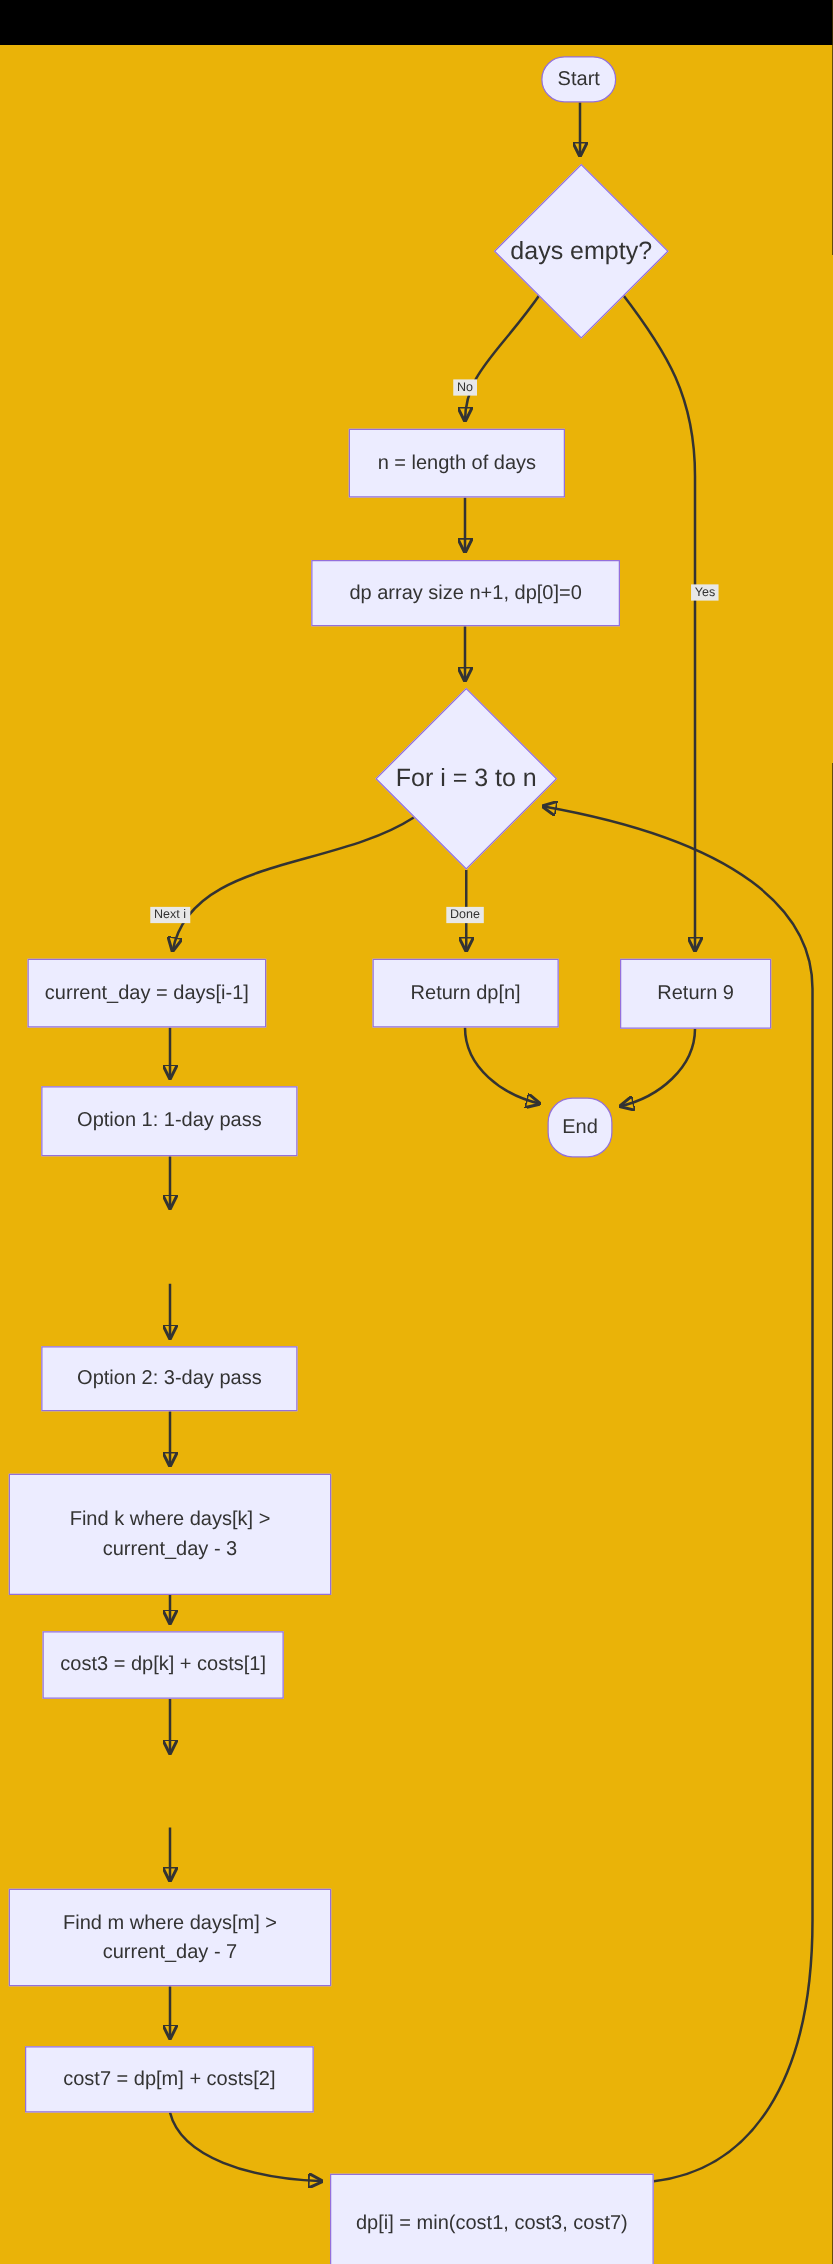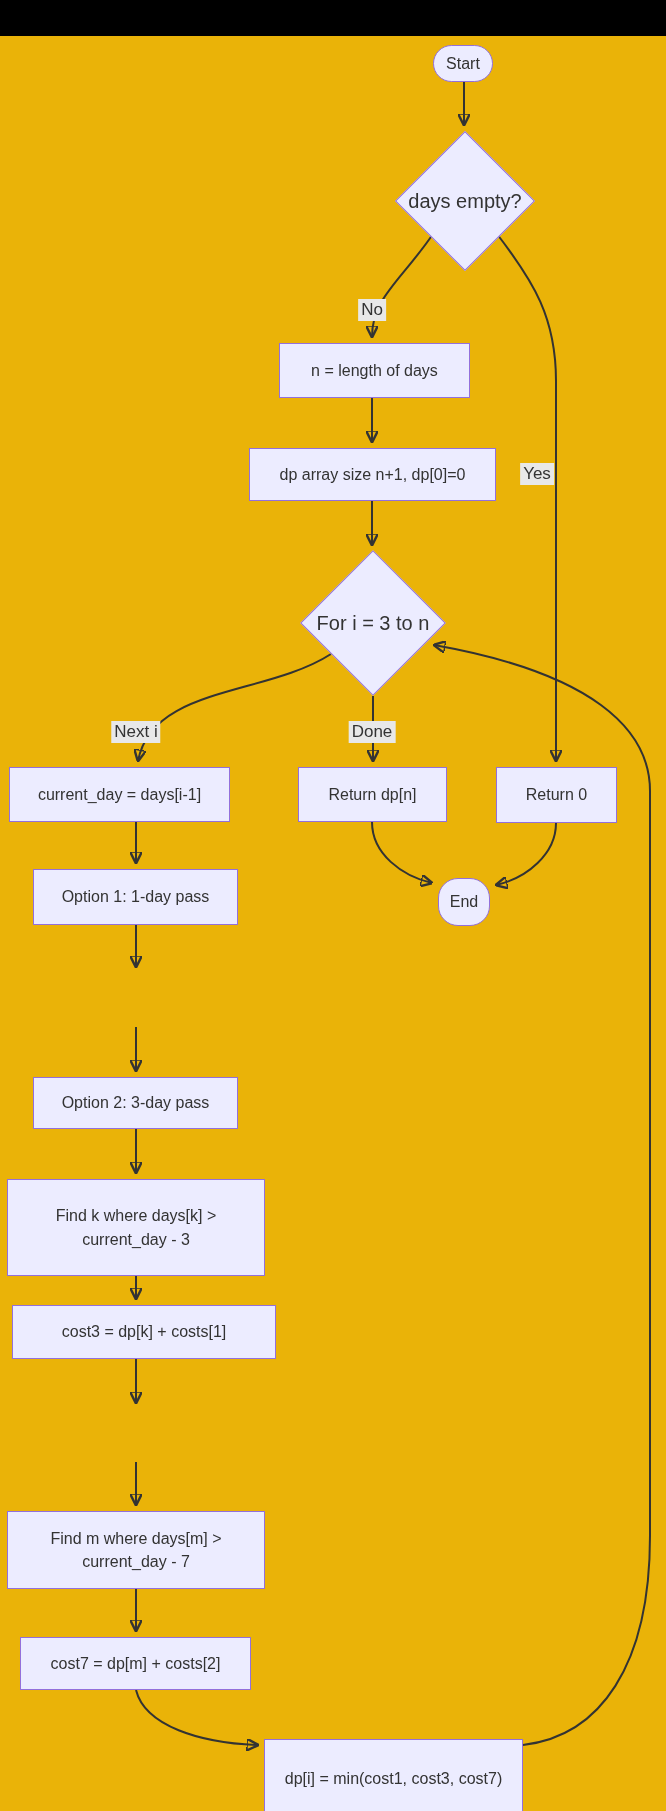--- a/index.html
+++ b/index.html
@@ -22,21 +22,21 @@
     position:absolute;left:50%;top:50%;
     transform:translate(-50%,-50%) rotate(45deg);
     background:#ECECFF;border:1.4px solid #9370DB;box-sizing:border-box;
   }
   .dlabel{
     position:absolute;inset:0;display:flex;align-items:center;justify-content:center;
     color:#333333;font-size:20px;text-align:center;
   }
   .elabel{
     position:absolute;transform:translate(-50%,-50%);
-    background:#e8e8e8;color:#333333;font-size:17px;padding:1px 3px;
+    background:#e8e8e8;color:#333333;font-size:10px;padding:1px 3px;
     white-space:nowrap;
   }
 </style>
 </head>
 <body>
 
 <div id="canvas">
 
   <svg id="edges" viewBox="0 0 666 1811">
     <defs>
@@ -65,54 +65,54 @@
     <path d="M523,1709 C600,1700 650,1630 650,1500 L650,755 C650,693 592,637 434,609" marker-end="url(#arrow)"></path>
   </svg>
 
   <div class="node stadium" style="left:433px;top:9px;width:60px;height:37px">Start</div>
 
   <div class="dwrap" style="left:395px;top:95px;width:140px;height:140px">
     <div class="dshape" style="width:99px;height:99px"></div>
     <div class="dlabel">days empty?</div>
   </div>
 
-  <div class="node" style="left:279px;top:307px;width:191px;height:55px">n = length of days</div>
+  <div class="node" style="left:279px;top:307px;width:173px;height:55px">n = length of days</div>
 
   <div class="node" style="left:249px;top:412px;width:247px;height:53px">dp array size n+1, dp[0]=0</div>
 
   <div class="dwrap" style="left:300px;top:514px;width:146px;height:146px">
     <div class="dshape" style="width:103px;height:103px"></div>
     <div class="dlabel">For i = 3 to n</div>
   </div>
 
-  <div class="node" style="left:9px;top:731px;width:221px;height:55px">current_day = days[i-1]</div>
+  <div class="node" style="left:22px;top:731px;width:191px;height:55px">current_day = days[i-1]</div>
 
   <div class="node" style="left:298px;top:731px;width:149px;height:55px">Return dp[n]</div>
 
-  <div class="node" style="left:496px;top:731px;width:121px;height:56px">Return 0</div>
+  <div class="node" style="left:496px;top:731px;width:121px;height:56px">Return 9</div>
 
   <div class="node stadium" style="left:438px;top:842px;width:52px;height:48px">End</div>
 
   <div class="node" style="left:33px;top:833px;width:205px;height:56px">Option 1: 1-day pass</div>
 
 
   <div class="node" style="left:33px;top:1041px;width:205px;height:52px">Option 2: 3-day pass</div>
 
   <div class="node" style="left:7px;top:1143px;width:258px;height:97px">Find k where days[k] &gt; current_day - 3</div>
 
-  <div class="node" style="left:12px;top:1269px;width:264px;height:54px">cost3 = dp[k] + costs[1]</div>
+  <div class="node" style="left:34px;top:1269px;width:193px;height:54px">cost3 = dp[k] + costs[1]</div>
 
 
   <div class="node" style="left:7px;top:1475px;width:258px;height:78px">Find m where days[m] &gt; current_day - 7</div>
 
   <div class="node" style="left:20px;top:1601px;width:231px;height:53px">cost7 = dp[m] + costs[2]</div>
 
   <div class="node" style="left:264px;top:1703px;width:259px;height:80px">dp[i] = min(cost1, cost3, cost7)</div>
 
   <div class="elabel" style="left:372px;top:274px">No</div>
 
-  <div class="elabel" style="left:537px;top:438px">Yes</div>
+  <div class="elabel" style="left:564px;top:438px">Yes</div>
 
   <div class="elabel" style="left:136px;top:696px">Next i</div>
 
   <div class="elabel" style="left:372px;top:696px">Done</div>
 
 </div>
 
 </body></html>

